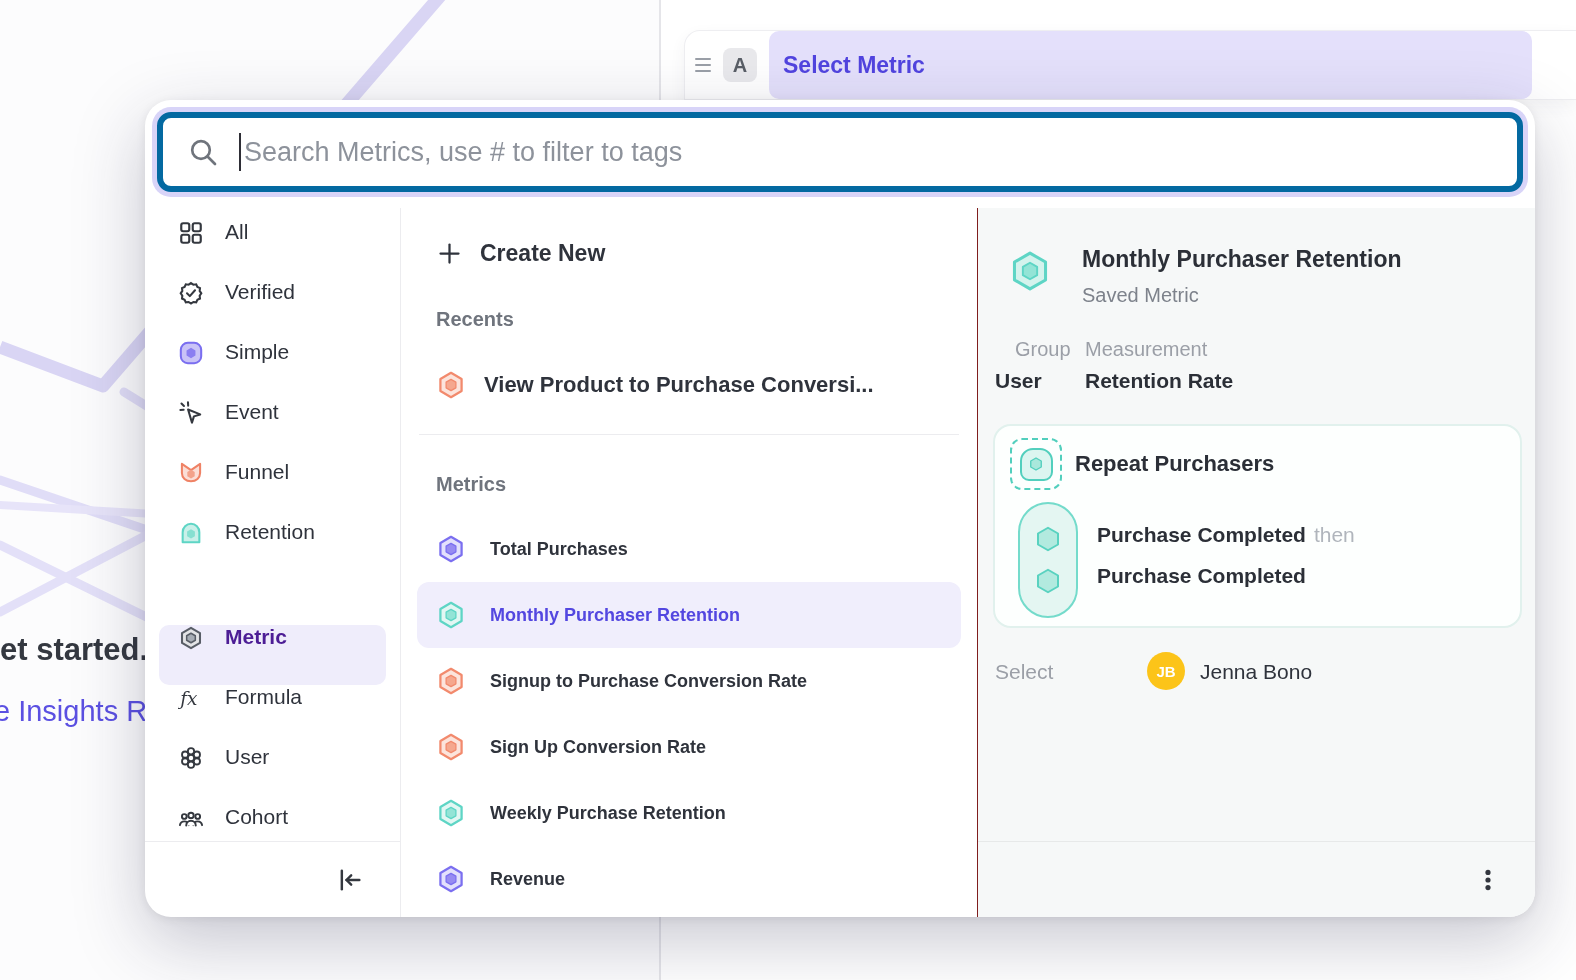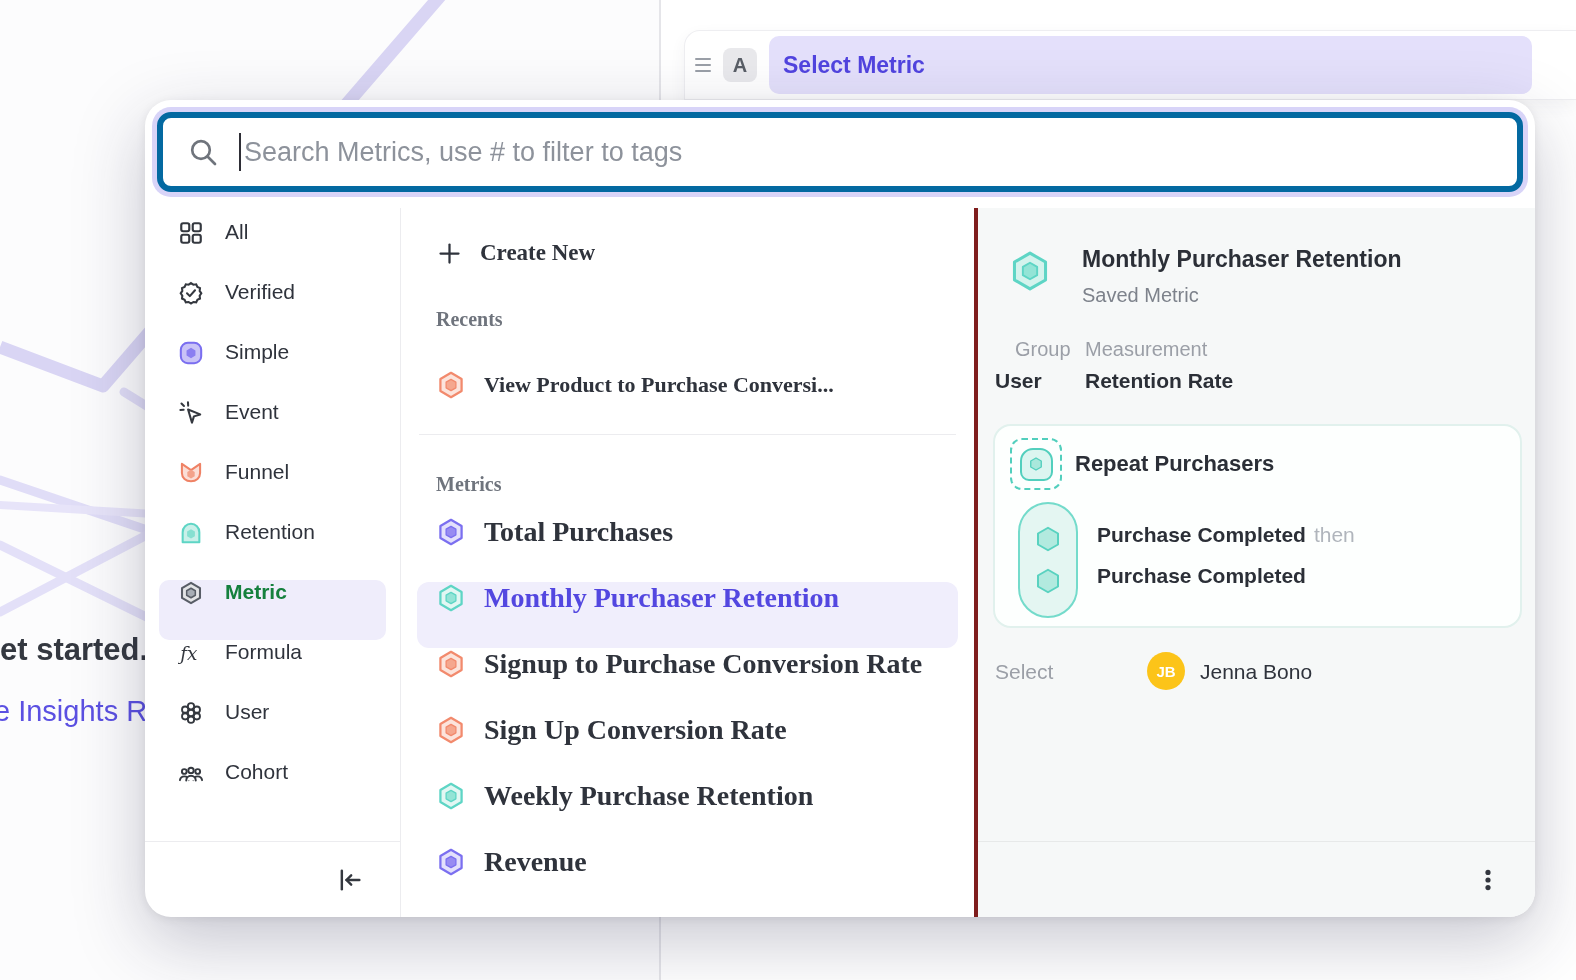--- a/index.html
+++ b/index.html
@@ -14,21 +14,21 @@
   .bg-insights { position:absolute; left:-6px; top:695px; font-size:29px; font-weight:500; color:#5b50e2; }
 
   
   .topbar { position:absolute; left:684px; top:30px; width:892px; height:70px; background:#fff;
     border:1px solid #eeeef1; border-right:none; border-radius:16px 0 0 0;
     box-shadow:0 6px 16px rgba(60,60,90,.06); display:flex; align-items:center; padding-left:8px; }
   .drag-handle { width:20px; display:flex; flex-direction:column; gap:4px; margin:0 8px 0 2px; }
   .drag-handle span { display:block; height:2px; width:16px; background:#9a9fa7; border-radius:1px; }
   .row-badge { width:34px; height:34px; border-radius:8px; background:#e9e9ec; color:#595e66;
     font-weight:700; font-size:20px; display:flex; align-items:center; justify-content:center; }
-  .select-pill { flex:1; margin:0 44px 0 12px; height:58px; background:#e4e0fb; border-radius:10px;
+  .select-pill { flex:1; margin:0 44px 0 12px; height:68px; background:#e4e0fb; border-radius:10px;
     display:flex; align-items:center; padding-left:14px; color:#5144df; font-weight:700; font-size:23px; }
 
   
   .modal { position:absolute; left:145px; top:100px; width:1390px; height:817px; background:#fff;
     border-radius:26px; box-shadow:0 24px 70px rgba(35,35,70,.25), 0 2px 10px rgba(0,0,0,.08); z-index:10; overflow:hidden; }
 
   .search-wrap { position:absolute; left:12px; right:12px; top:12px; height:80px; background:#fff;
     border:6px solid #0369a1; border-radius:14px; box-shadow:0 0 0 5px #d8d4f8;
     display:flex; align-items:center; padding:0 24px; }
   .search-wrap svg { flex:none; margin-right:20px; }
@@ -37,37 +37,37 @@
     font-family:"Liberation Sans", sans-serif; background:transparent; }
   .search-input::placeholder { color:#8d929b; }
 
   .columns { position:absolute; left:0; right:0; top:108px; bottom:0; display:flex; }
 
   
   .sidebar { width:255px; position:relative; padding-top:12px; }
   .side-item { height:60px; margin:0 14px; padding-left:19px; border-radius:10px;
     display:flex; align-items:flex-start; gap:21px; font-size:21px; font-weight:500; color:#2f333c; cursor:pointer; }
   .side-item .ic { width:26px; height:26px; flex:none; display:flex; }
-  .side-item.selected { background:#efedfb; color:#15803d; font-weight:600; }
+  .side-item.selected { background:#efedfb; color:#4c1d95; font-weight:600;margin-top:45px; }
   .side-footer { position:absolute; left:0; right:0; bottom:0; height:76px; border-top:1px solid #ececef;
     display:flex; align-items:center; justify-content:flex-end; padding-right:36px; }
 
   
-  .listcol { flex:1; position:relative; border-left:1px solid #ececef; border-right:4px solid #7f1d1d;font-family:Liberation Serif, serif; }
+  .listcol { flex:1; position:relative; border-left:1px solid #ececef; border-right:1px solid #7f1d1d; }
   .create-new { position:absolute; left:0; right:0; top:14px; height:62px; display:flex; align-items:center;
     gap:17px; padding-left:35px; font-size:23px; font-weight:700; color:#2f333c; cursor:pointer; }
   .sec-label { position:absolute; left:35px; font-size:20px; font-weight:600; color:#6f747d; }
   .recents-label { top:100px; }
   .recent-item { position:absolute; left:16px; right:16px; top:144px; height:66px; border-radius:12px;
     display:flex; align-items:center; gap:18px; padding-left:19px; font-size:22px; font-weight:600; cursor:pointer; }
   .list-divider { position:absolute; left:18px; right:18px; top:226px; height:1px; background:#ececef; }
   .metrics-label { top:265px; }
   .metric-rows { position:absolute; left:16px; right:16px; top:308px; }
-  .metric-row { height:66px; border-radius:12px; display:flex; align-items:flex-start; gap:18px;
-    padding-left:19px; font-size:28px; font-weight:600; color:#2f333c; cursor:pointer; }
+  .metric-row { height:66px; border-radius:12px; display:flex; align-items:center; gap:24px;
+    padding-left:19px; font-size:18px; font-weight:600; color:#2f333c; cursor:pointer; }
   .metric-row.selected { background:#f0eefc; color:#5347e0; }
   .hexwrap { width:30px; height:32px; flex:none; display:flex; }
 
   
   .detail { width:557px; position:relative; background:#f6f8f8; }
   .detail-hex { position:absolute; left:30px; top:40px; }
   .detail-title { position:absolute; left:104px; top:38px; font-size:23px; font-weight:700; color:#2b2f37; }
   .detail-sub { position:absolute; left:104px; top:76px; font-size:20px; color:#7d828b; }
   .meta-label { position:absolute; top:130px; font-size:20px; color:#9b9fa7; }
   .meta-value { position:absolute; top:161px; font-size:21px; font-weight:700; color:#2b2f37; }

